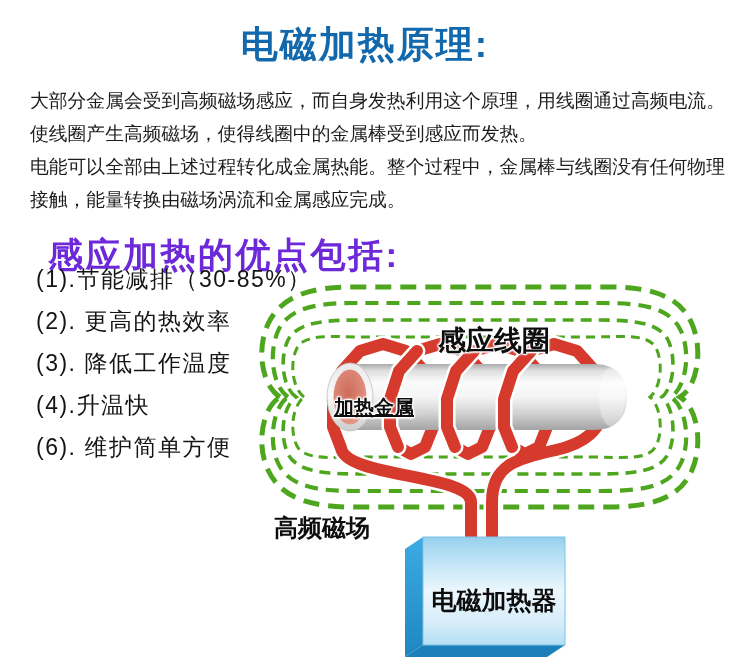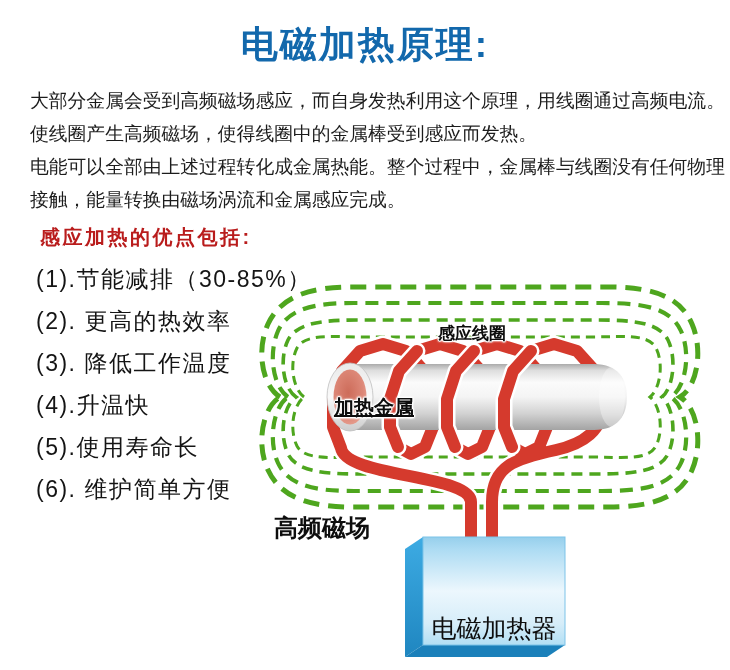--- a/index.html
+++ b/index.html
@@ -13,61 +13,60 @@
     text-align:center;font-size:37px;font-weight:700;letter-spacing:2px;
     color:#1268ac;
   }
   .para{
     position:absolute;left:30px;width:703px;margin:0;
     font-size:18.8px;line-height:33px;color:#1c1c1c;
   }
   .para.p1{top:84px;}
   .para.p2{top:150px;}
   .adv-heading{
-    position:absolute;left:32px;top:216px;margin:8px;
-    font-size:20px;font-weight:700;letter-spacing:2.5px;color:#b91c1c;
+    position:absolute;left:32px;top:216px;margin:16px;
+    font-size:35px;font-weight:700;letter-spacing:2.5px;color:#6d28d9;
   }
   .adv-list{
     position:absolute;left:28px;top:250px;margin:8px;padding:0;
     list-style:none;font-size:23px;letter-spacing:1.5px;color:#141414;
   }
   .adv-list li{height:42px;line-height:42px;white-space:nowrap;}
   .diagram-svg{position:absolute;left:0;top:0;width:730px;height:670px;}
   .dlabel{
     position:absolute;margin:0;color:#0d0d0d;font-weight:600;
     white-space:nowrap;
     text-shadow:0 1px 0 #fff,0 -1px 0 #fff,1px 0 0 #fff,-1px 0 0 #fff,
                 1px 1px 2px #fff,-1px -1px 2px #fff,1px -1px 2px #fff,-1px 1px 2px #fff;
   }
-  .lbl-coil{left:438px;top:322px;font-size:17px;}
+  .lbl-coil{left:438px;top:322px;font-size:28px;}
   .lbl-metal{left:334px;top:394px;font-size:20px;text-decoration:underline;}
   .lbl-field{left:274px;top:512px;font-size:24px;}
   .lbl-heater{
     left:423px;top:584px;width:142px;text-align:center;
-    font-size:25px;font-weight:400;text-shadow:none;margin-top:28px;
+    font-size:25px;font-weight:700;text-shadow:none;
   }
 </style>
 </head>
 <body>
 
 <div class="page">
 
   <h1 class="title">电磁加热原理:</h1>
 
   <p class="para p1">大部分金属会受到高频磁场感应，而自身发热利用这个原理，用线圈通过高频电流。使线圈产生高频磁场，使得线圈中的金属棒受到感应而发热。</p>
   <p class="para p2">电能可以全部由上述过程转化成金属热能。整个过程中，金属棒与线圈没有任何物理接触，能量转换由磁场涡流和金属感应完成。</p>
 
   <h2 class="adv-heading">感应加热的优点包括:</h2>
 
   <ul class="adv-list">
     <li>(1).节能减排（30-85%）</li>
     <li>(2). 更高的热效率</li>
     <li>(3). 降低工作温度</li>
     <li>(4).升温快</li>
-    <li>(5).使用寿命长</li>
     <li>(6). 维护简单方便</li>
   </ul>
 
   <svg class="diagram-svg" viewBox="0 0 730 670">
     <defs>
       <linearGradient id="rodGrad" x1="0" y1="364" x2="0" y2="430" gradientUnits="userSpaceOnUse">
         <stop offset="0" stop-color="#ababab"></stop>
         <stop offset="0.1" stop-color="#dedede"></stop>
         <stop offset="0.28" stop-color="#fbfbfb"></stop>
         <stop offset="0.5" stop-color="#f4f4f4"></stop>

